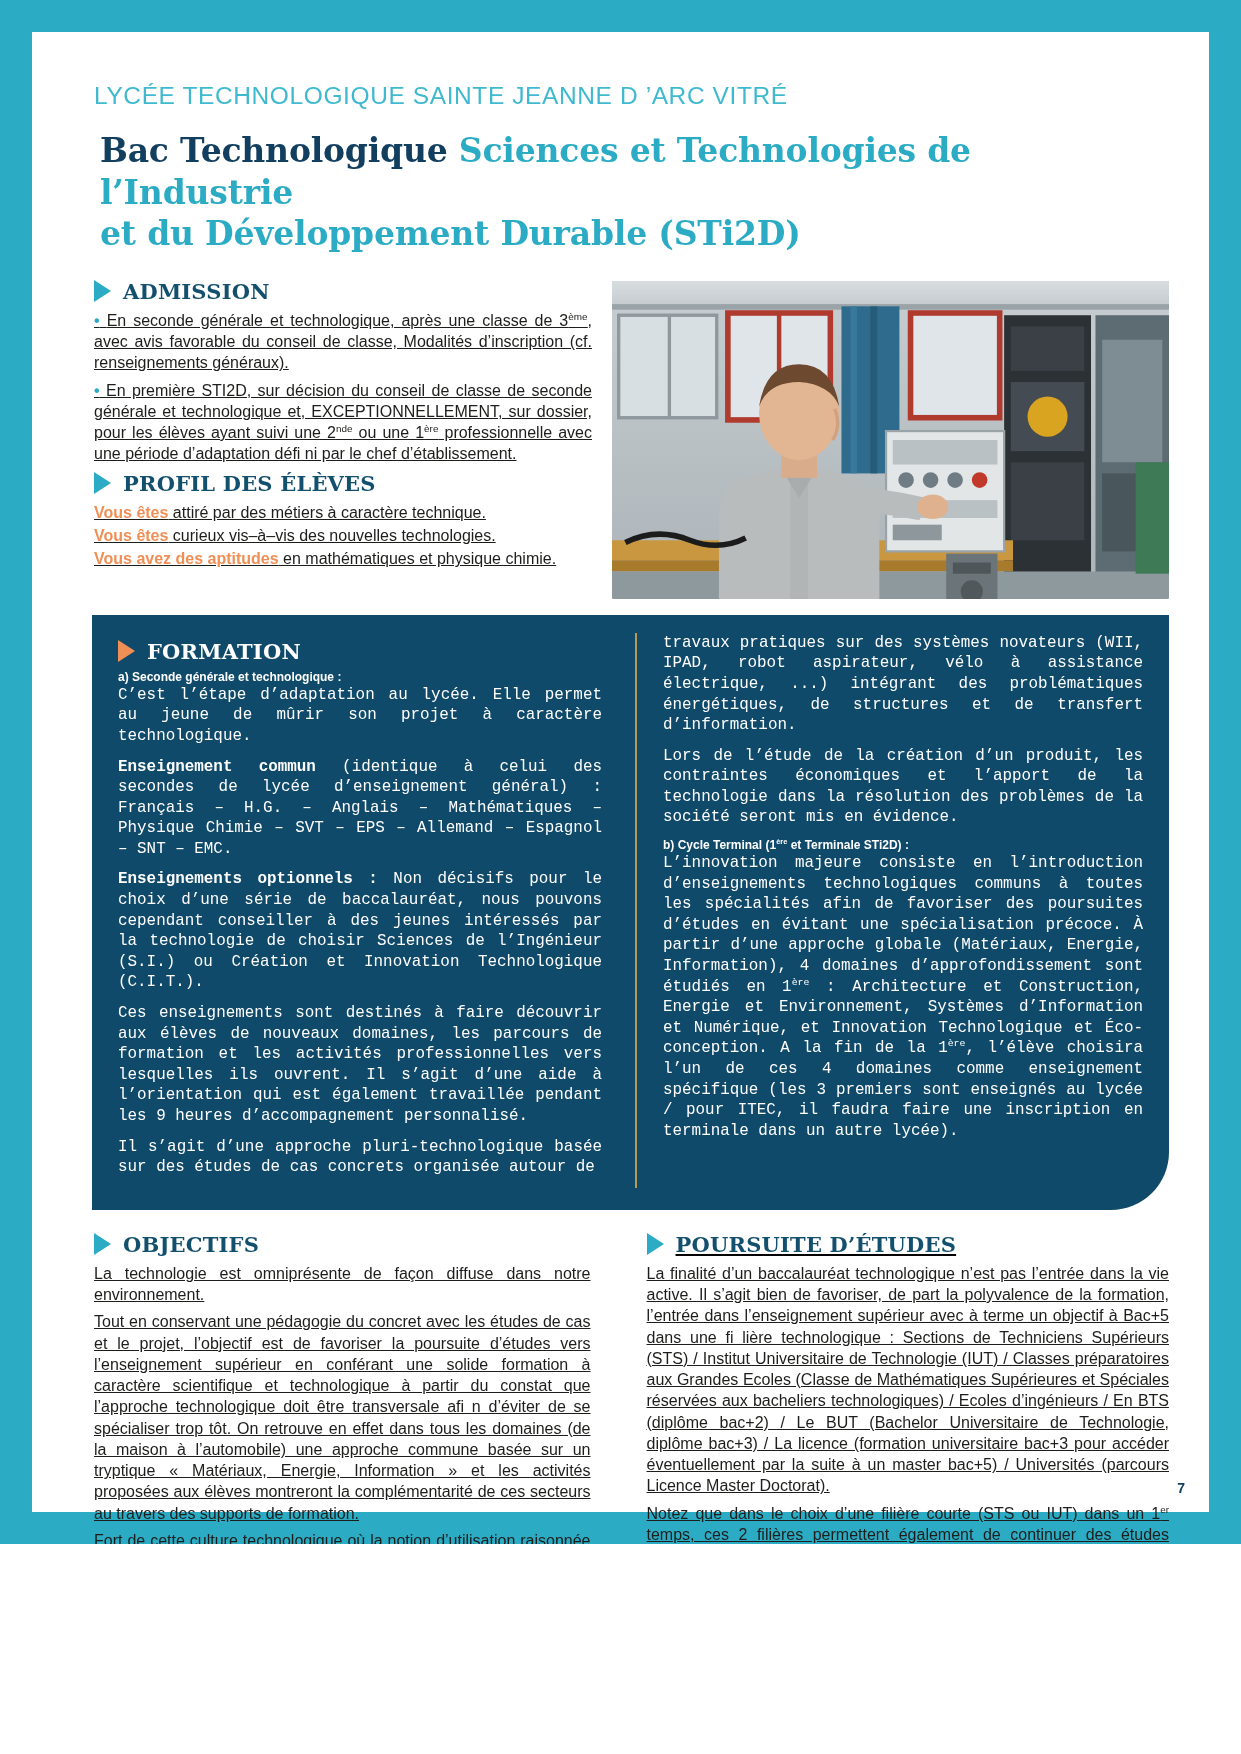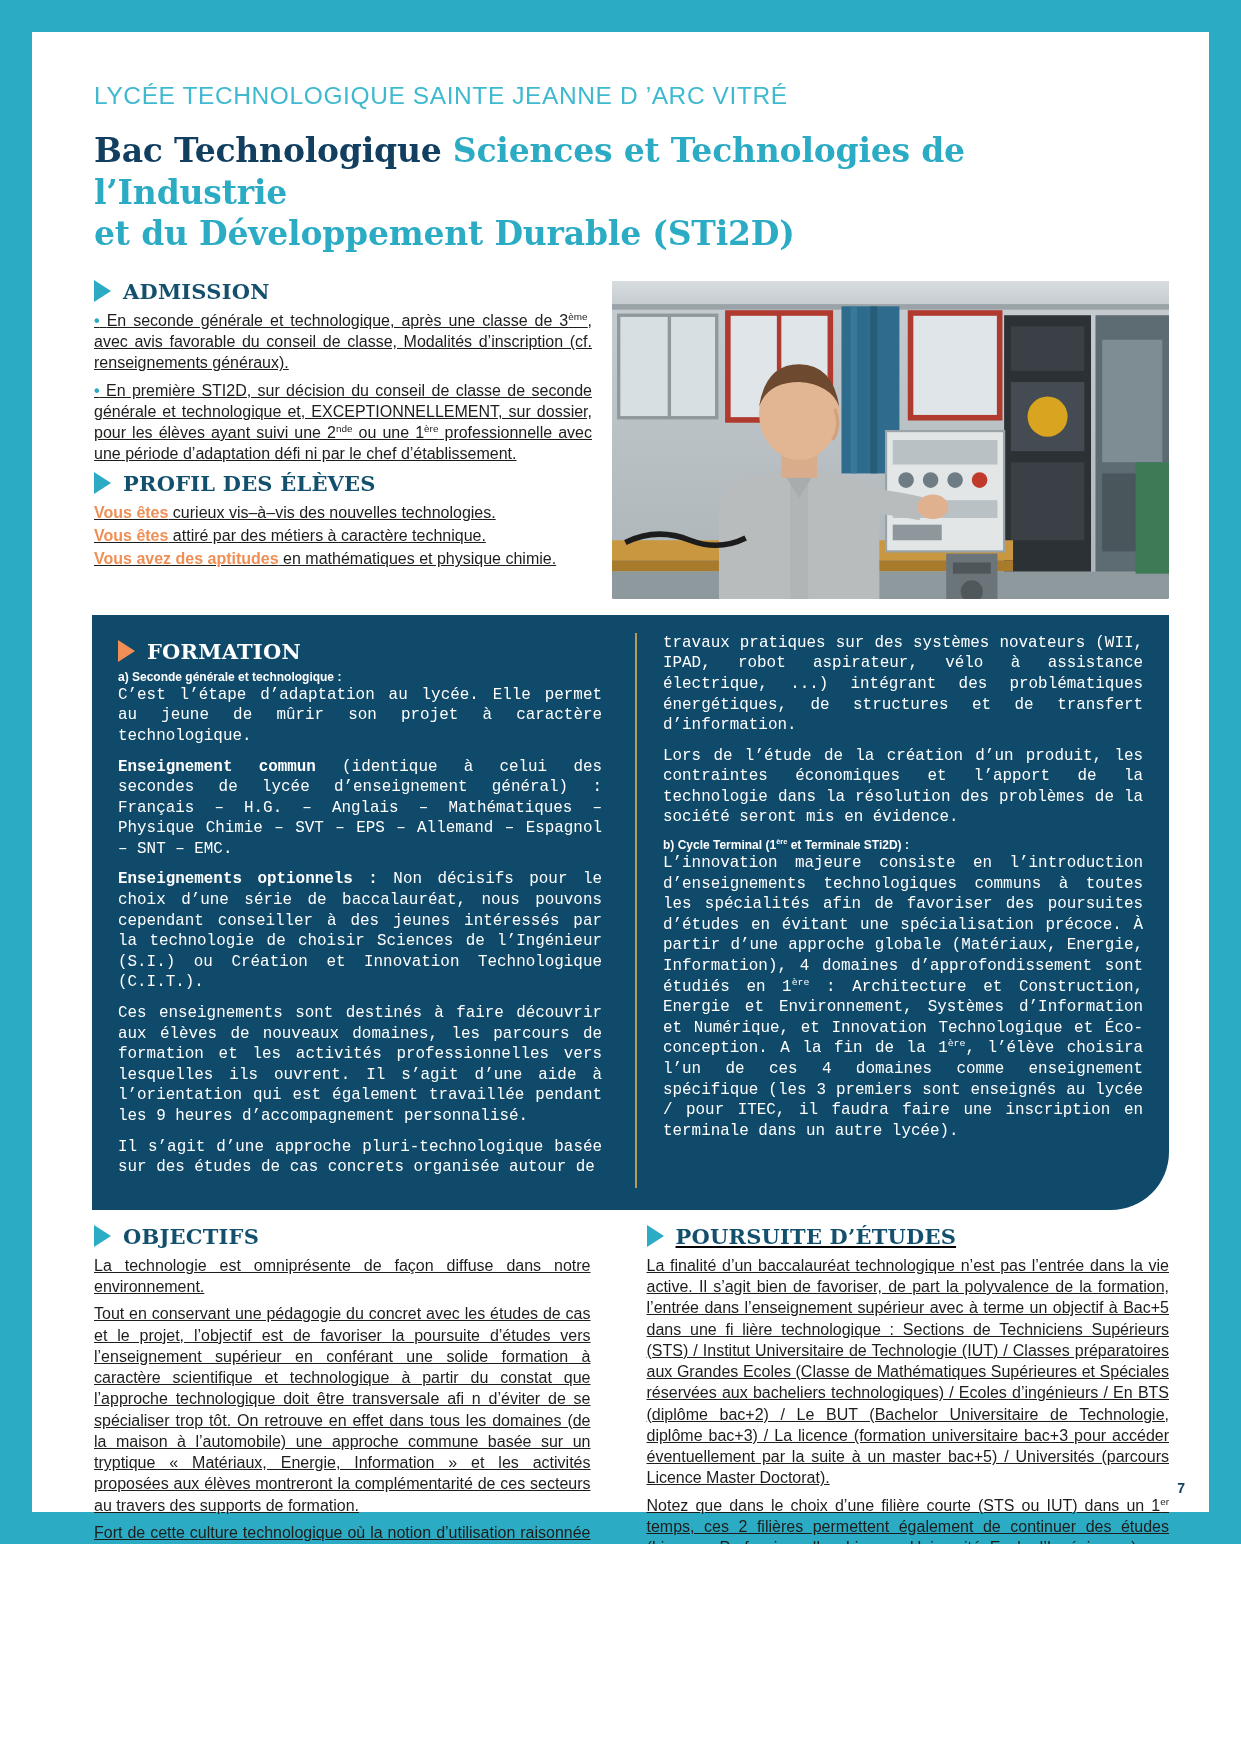--- a/index.html
+++ b/index.html
@@ -29,21 +29,21 @@
   
   .kicker {
     color: #3fb9cf;
     font-size: 24.5px;
     letter-spacing: 0.6px;
     font-weight: 400;
     margin: 14px 0 20px 22px;
     font-family: "Liberation Sans", sans-serif;
   }
   .title {
-    margin: 0 0 18px 22px;
+    margin: 0 0 18px 28px;
     font-family: "DejaVu Serif", serif;
     font-weight: bold;
     font-size: 33px;
     line-height: 1.26;
     color: #2bacc4;
     letter-spacing: -0.2px;
   }
   .title .dark { color: #123f60; }
 
   
@@ -139,21 +139,21 @@
   .sub-head {
     font-weight: bold;
     font-size: 12px;
     margin: 0 0 1px 0;
     color: #ffffff;
   }
 
   
   .bottom-wrap {
     display: flex;
-    margin-top: 8px;
+    margin-top: 16px;
     gap: 8px;
   }
   .bot-col { width: 50%; box-sizing: border-box; }
   .bot-col.left { padding-right: 26px; }
   .bot-col.right { padding-left: 22px; }
   .bot-col .sec-head { margin-left: 22px; }
   .bot-col.right .sec-head { margin-left: 0px; text-decoration: underline; }
   .bot-col.right .body-txt { margin-left: 0px; }
 
   .page-num {
@@ -196,24 +196,24 @@
           <span class="bullet-dot">•</span>
           <span>En première STI2D, sur décision du conseil de classe de seconde générale et technologique et, EXCEPTIONNELLEMENT, sur dossier, pour les élèves ayant suivi une 2</span><sup>nde</sup><span> ou une 1</span><sup>ère</sup><span> professionnelle avec une période d’adaptation défi ni par le chef d’établissement.</span>
         </p>
 
         <div class="sec-head">
           <span class="tri"></span>
           <span class="sec-title">PROFIL DES ÉLÈVES</span>
         </div>
 
         <p class="body-txt tight">
+          <span class="orange-b">Vous êtes</span><span> attiré par des métiers à caractère technique.</span>
+        </p>
+        <p class="body-txt tight">
           <span class="orange-b">Vous êtes</span><span> curieux vis–à–vis des nouvelles technologies.</span>
-        </p>
-        <p class="body-txt tight">
-          <span class="orange-b">Vous êtes</span><span> attiré par des métiers à caractère technique.</span>
         </p>
         <p class="body-txt">
           <span class="orange-b">Vous avez des aptitudes</span><span> en mathématiques et physique chimie.</span>
         </p>
 
       </div>
 
       <div class="top-right">
         <div class="photo">
           <svg viewBox="0 0 500 320" preserveAspectRatio="xMidYMid slice">

